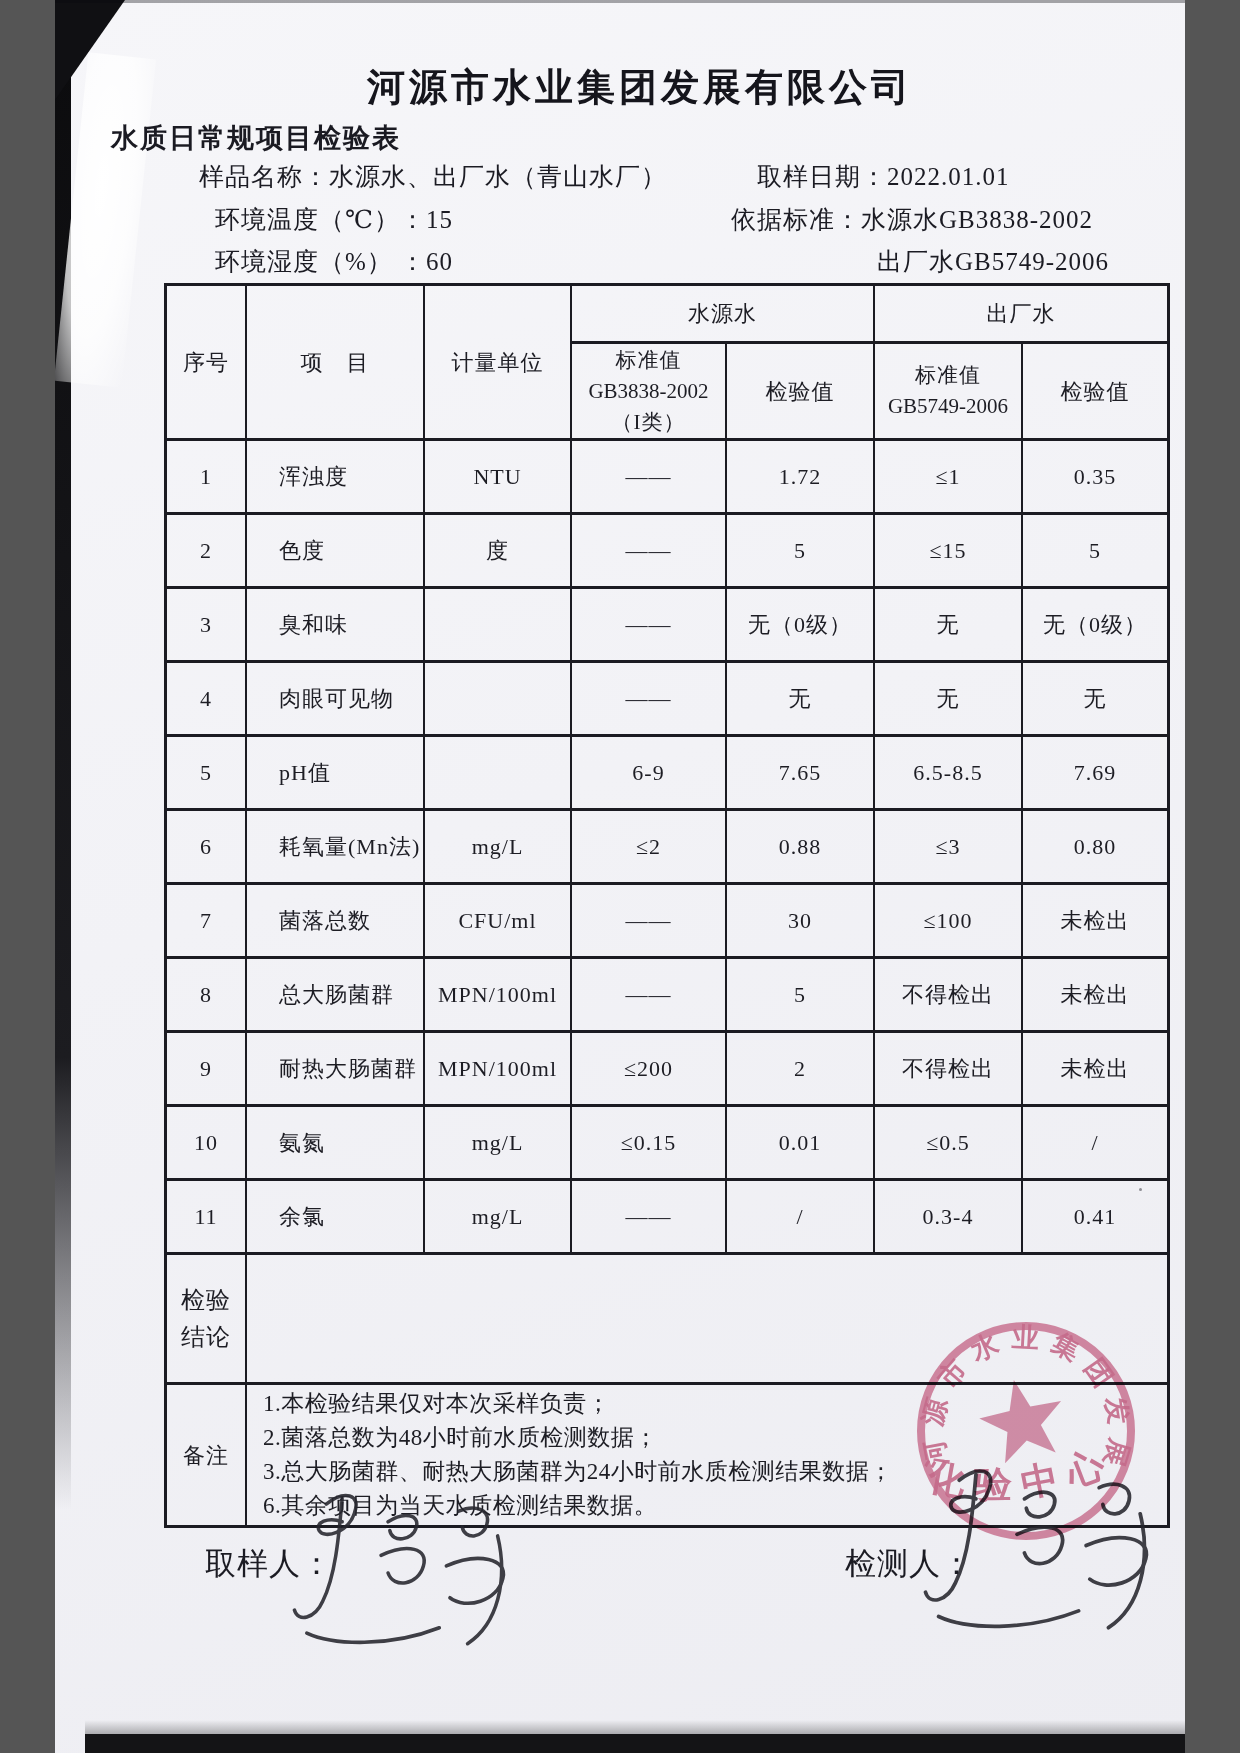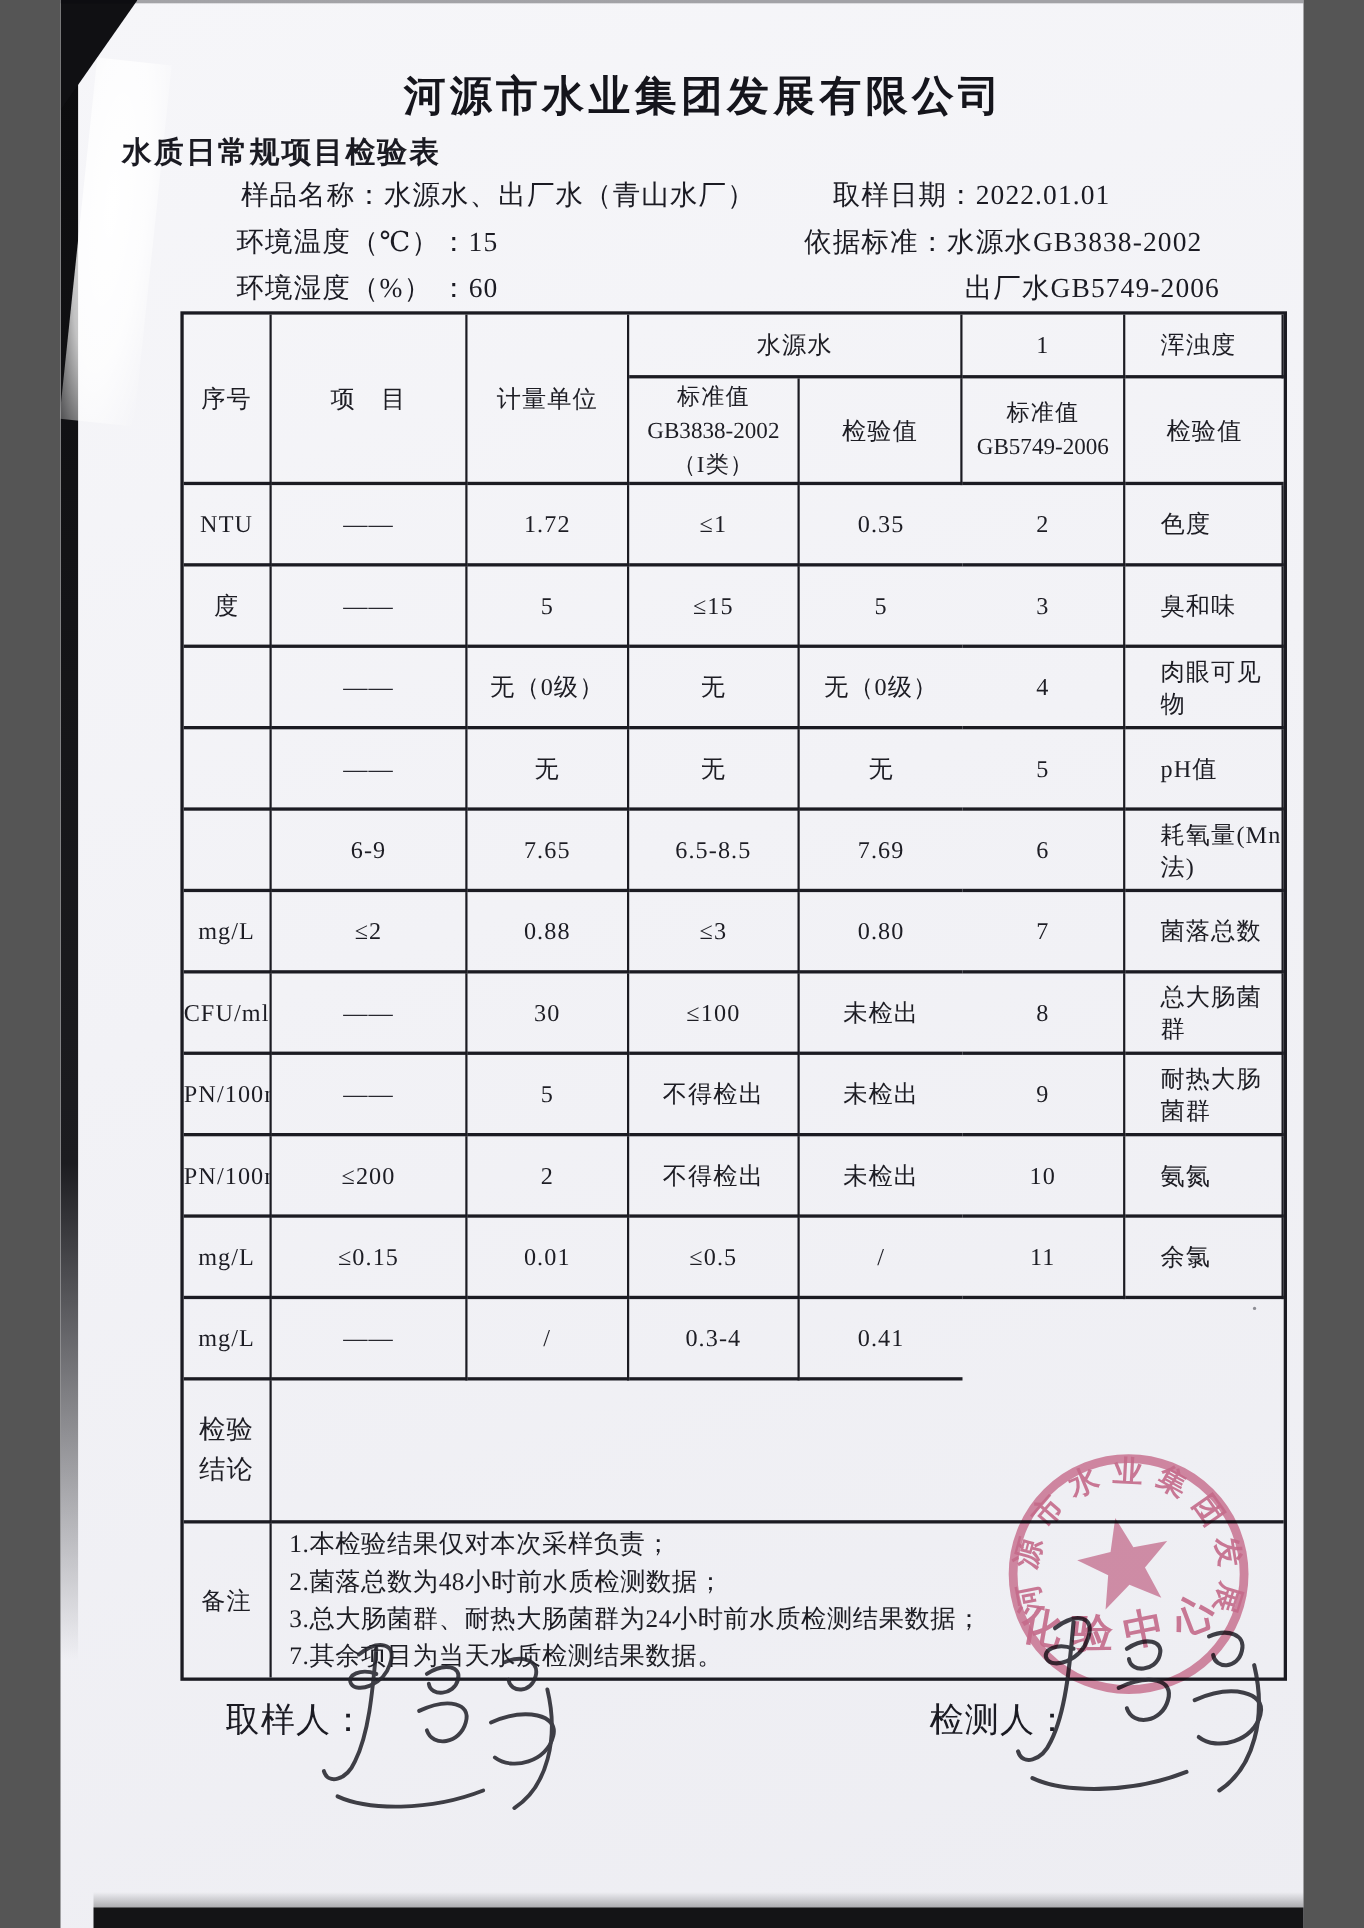--- a/index.html
+++ b/index.html
@@ -88,32 +88,33 @@
   <div class="edge-top"></div>
   <div class="edge-right"></div>
   <div class="bottom-shadow"></div>
   <div class="edge-bottom"></div>
   <div class="speck" style="left:1146px;top:1545px;"></div>
   <div class="speck" style="left:1084px;top:1188px;width:3px;height:3px;"></div>
 
   <div class="company">河源市水业集团发展有限公司</div>
   <div class="formtitle">水质日常规项目检验表</div>
 
-  <div class="infoline" style="left:164px;top:160px;">样品名称：水源水、出厂水（青山水厂）</div>
+  <div class="infoline" style="left:144px;top:160px;">样品名称：水源水、出厂水（青山水厂）</div>
   <div class="infoline" style="left:702px;top:160px;">取样日期：2022.01.01</div>
   <div class="infoline" style="left:160px;top:203px;">环境温度（℃）：15</div>
   <div class="infoline" style="left:676px;top:203px;">依据标准：水源水GB3838-2002</div>
   <div class="infoline" style="left:160px;top:245px;">环境湿度（%） ：60</div>
   <div class="infoline" style="left:822px;top:245px;">出厂水GB5749-2006</div>
 
   <div class="wqtable">
     <div class="th h-seq">序号</div>
     <div class="th h-item">项　目</div>
     <div class="th h-unit">计量单位</div>
     <div class="th h-src">水源水</div>
+    <div class="th h-fin last">出厂水</div>
     <div class="th h-srcstd">
       <span>标准值</span>
       <span class="gbnum">GB3838-2002</span>
       <span>（I类）</span>
     </div>
     <div class="th h-srcval">检验值</div>
     <div class="th h-finstd">
       <span>标准值</span>
       <span class="gbnum">GB5749-2006</span>
     </div>
@@ -221,21 +222,21 @@
 
     <div class="td c-label">
       <span class="wrap2">检验结论</span>
     </div>
     <div class="td c-body"></div>
     <div class="td r-label">备注</div>
     <div class="td r-body">
       <span>1.本检验结果仅对本次采样负责；</span>
       <span>2.菌落总数为48小时前水质检测数据；</span>
       <span>3.总大肠菌群、耐热大肠菌群为24小时前水质检测结果数据；</span>
-      <span>7.其余项目为当天水质检测结果数据。</span>
+      <span>6.其余项目为当天水质检测结果数据。</span>
     </div>
   </div>
 
   <div class="footlabel" style="left:150px;top:1543px;">取样人：</div>
   <div class="footlabel" style="left:790px;top:1543px;">检测人：</div>
 
   <svg class="sig" style="left:220px;top:1478px;" width="265" height="190" viewBox="0 0 300 200">
     <g fill="none" stroke="#26262e" stroke-width="4" stroke-linecap="round" opacity="0.88">
       <path d="M58,22 C78,6 98,10 90,32 C83,54 56,62 50,52 C45,43 60,36 76,42"></path>
       <path d="M76,16 C72,62 68,104 54,132 C45,152 26,156 22,142"></path>

